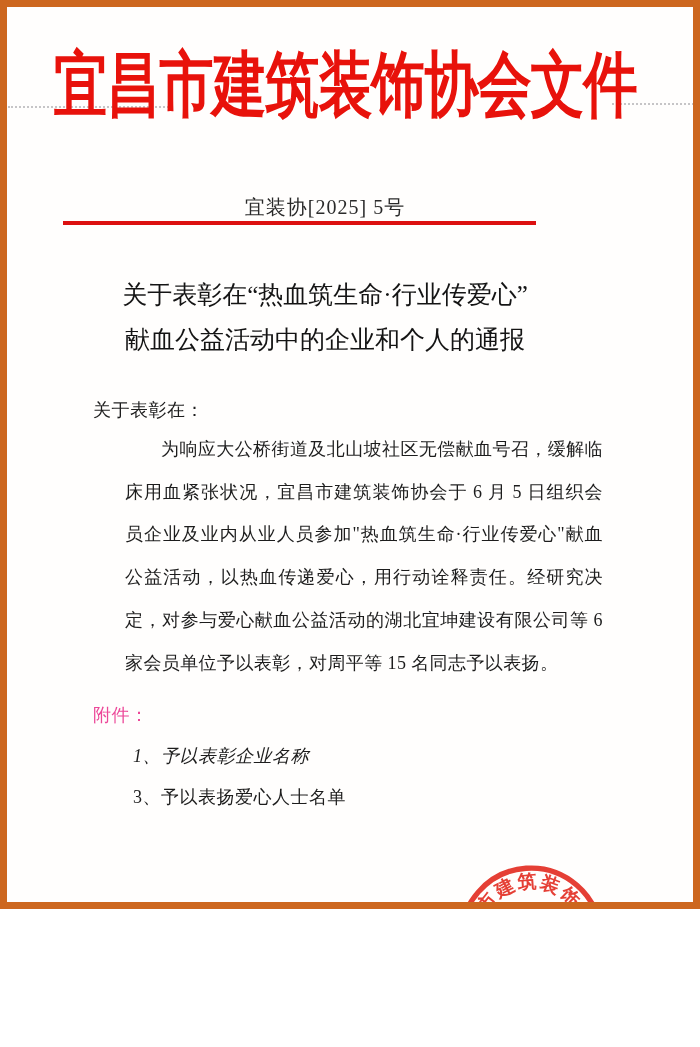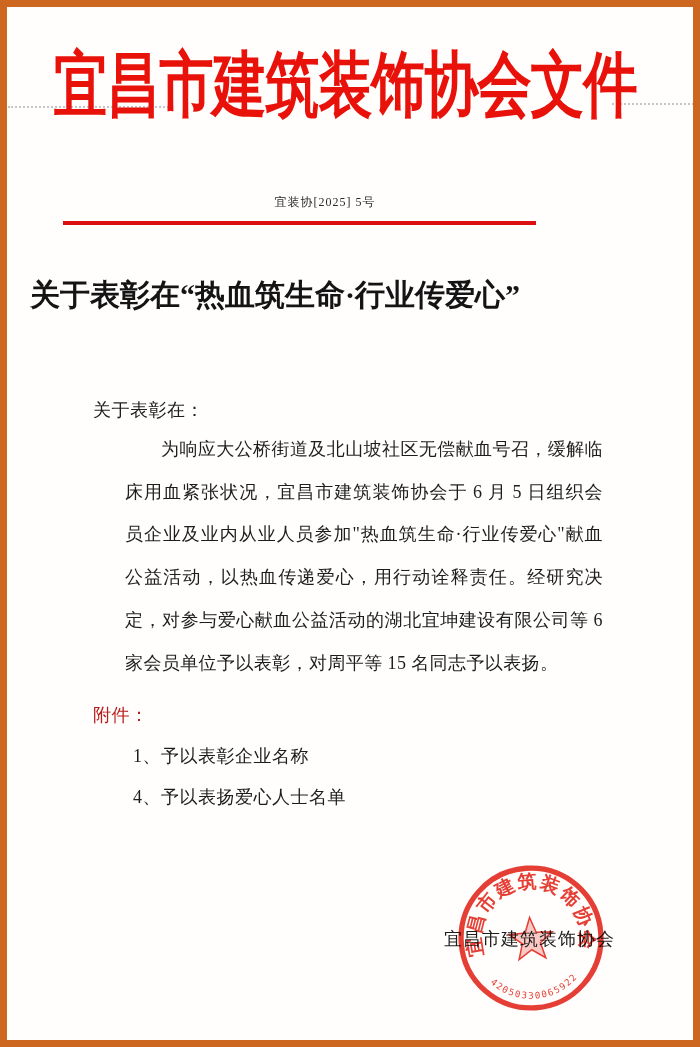--- a/index.html
+++ b/index.html
@@ -1,18 +1,18 @@
 <!DOCTYPE html>
 <html><head>
 <meta charset="utf-8">
 <style>
   html,body{margin:0;padding:0;background:#ffffff;}
   .page{
     position:relative;
-    width:700px;height:1047px;
+    width:700px;height:909px;
     background:#fffefd;
     font-family:"Liberation Serif","DejaVu Serif",serif;
     overflow:hidden;
   }
   .page-border{
     position:absolute;inset:0;
     border:7px solid #cd671f;
     box-sizing:border-box;
     pointer-events:none;
     z-index:50;
@@ -29,49 +29,50 @@
   .artifact-dots{
     position:absolute;height:0;
     border-top:2px dotted rgba(120,120,125,.42);
     z-index:1;
   }
   .artifact-left{top:106px;left:8px;width:164px;}
   .artifact-right{top:103px;left:612px;width:82px;}
   .doc-number{
     position:absolute;top:194px;left:0;width:650px;
     text-align:center;
-    font-size:12px;color:#2a2a2a;letter-spacing:1px;
+    font-size:20px;color:#2a2a2a;letter-spacing:1px;
   }
   .red-rule{
     position:absolute;top:221px;left:63px;width:473px;height:4px;
     background:#dc1010;
   }
   .doc-title{
     position:absolute;top:272px;left:30px;width:590px;
-    font-size:30px;font-weight:bold;color:#141414;
+    text-align:center;
+    font-size:25px;font-weight:normal;color:#141414;
     line-height:45px;
   }
   .salutation{
     position:absolute;top:398px;left:93px;
     font-size:18px;color:#1d1d1d;letter-spacing:.5px;
   }
   .paragraph{
     position:absolute;top:428px;left:93px;width:478px;
     font-size:18px;color:#1d1d1d;
     line-height:42.7px;
     text-align:justify;text-justify:inter-character;
     text-indent:2em;letter-spacing:.4px;margin-left:32px;
   }
   .attachments-label{
     position:absolute;top:703px;left:93px;
-    font-size:18px;color:#b91c1c;letter-spacing:.5px;
+    font-size:18px;color:#ec4899;letter-spacing:.5px;
   }
   .attachment-item-1{
     position:absolute;top:744px;left:133px;
-    font-size:18px;color:#1d1d1d;letter-spacing:.5px;
+    font-size:18px;color:#1d1d1d;letter-spacing:.5px;font-style:italic;
   }
   .attachment-item-2{
     position:absolute;top:785px;left:133px;
     font-size:18px;color:#1d1d1d;letter-spacing:.5px;
   }
   .signature-org{
     position:absolute;top:927px;right:85px;
     font-size:18px;color:#1d1d1d;letter-spacing:1px;
     z-index:3;
   }
@@ -108,31 +109,32 @@
   <div class="artifact-dots artifact-right"></div>
 
   <div class="header-title">宜昌市建筑装饰协会文件</div>
 
   <div class="doc-number">宜装协[2025] 5号</div>
 
   <div class="red-rule"></div>
 
   <div class="doc-title">
     <div>关于表彰在“热血筑生命·行业传爱心”</div>
+    <div>献血公益活动中的企业和个人的通报</div>
   </div>
 
   <div class="salutation">关于表彰在：</div>
 
   <div class="paragraph">为响应大公桥街道及北山坡社区无偿献血号召，缓解临床用血紧张状况，宜昌市建筑装饰协会于 6 月 5 日组织会员企业及业内从业人员参加"热血筑生命·行业传爱心"献血公益活动，以热血传递爱心，用行动诠释责任。经研究决定，对参与爱心献血公益活动的湖北宜坤建设有限公司等 6 家会员单位予以表彰，对周平等 15 名同志予以表扬。</div>
 
   <div class="attachments-label">附件：</div>
 
   <div class="attachment-item-1">1、予以表彰企业名称</div>
 
-  <div class="attachment-item-2">4、予以表扬爱心人士名单</div>
+  <div class="attachment-item-2">3、予以表扬爱心人士名单</div>
 
   <div class="signature-org">宜昌市建筑装饰协会</div>
 
 
   <div class="seal">
     <svg viewBox="0 0 200 200" xmlns="http://www.w3.org/2000/svg">
       <defs>
         <path id="sealArcTop" d="M 38 122.6 A 66 66 0 1 1 162 122.6" fill="none"></path>
         <path id="sealArcBottom" d="M 38.7 151.4 A 80 80 0 0 0 161.3 151.4" fill="none"></path>
       </defs>

